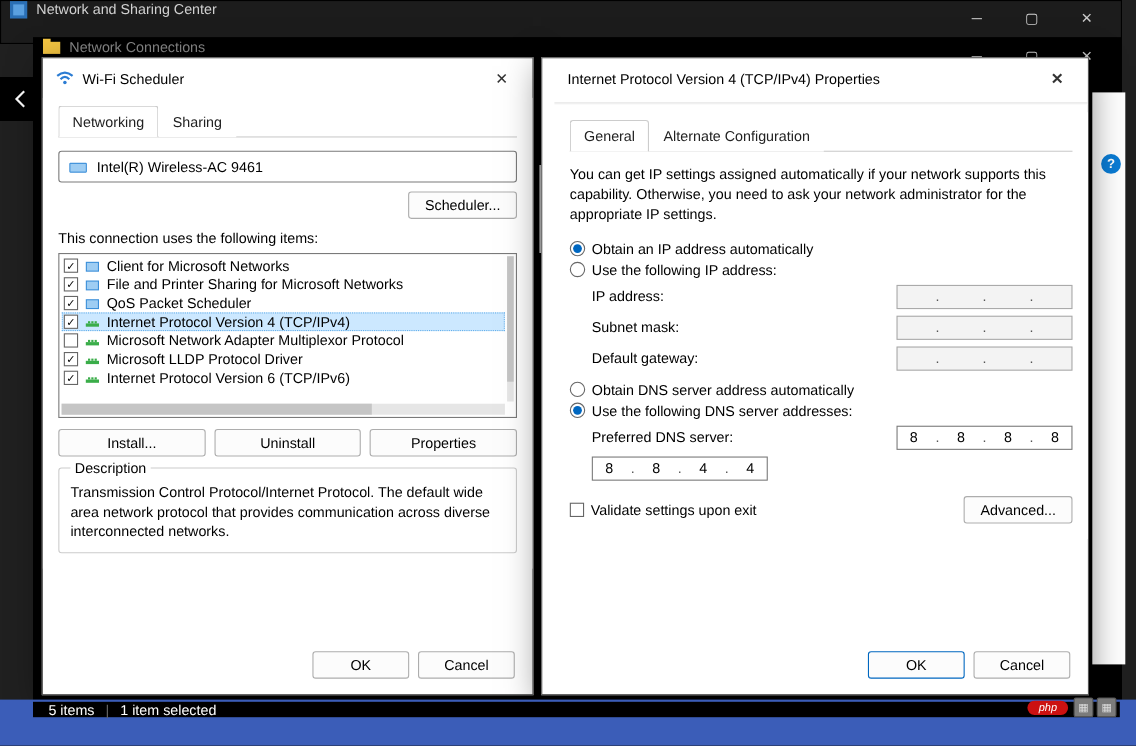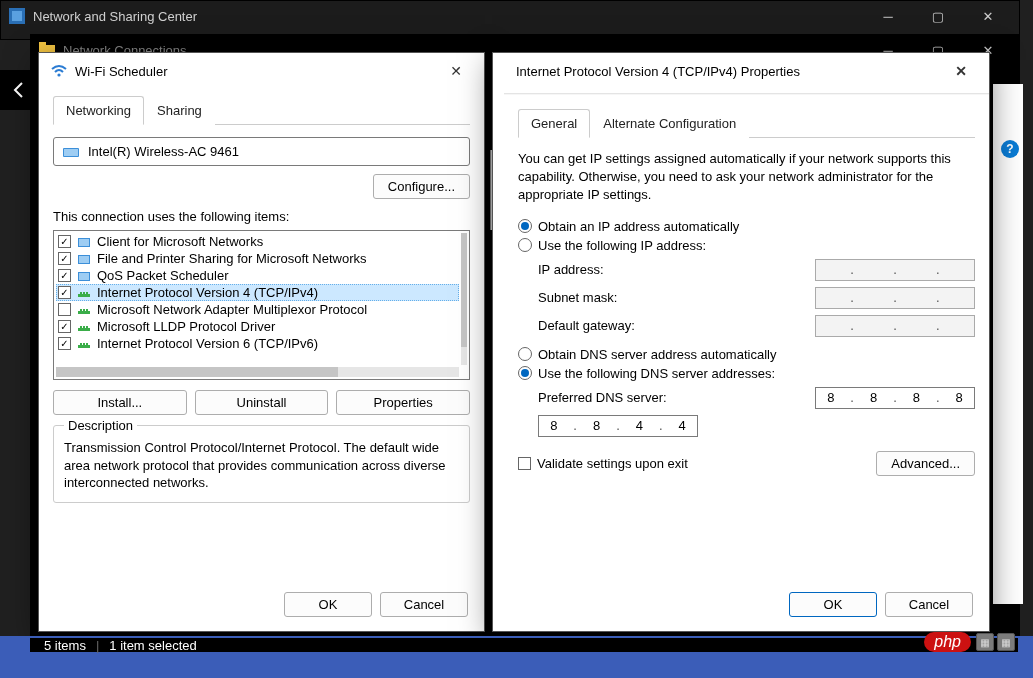--- a/index.html
+++ b/index.html
@@ -1,28 +1,28 @@
 <!DOCTYPE html>
 <html><head>
 <meta charset="utf-8">
 <style>
   *{box-sizing:border-box;margin:0;padding:0;font-family:"Segoe UI",Tahoma,sans-serif;font-size:13px;}
   body{background:#202020;width:1033px;height:678px;overflow:hidden;position:relative;}
   
   .darkwin{position:absolute;background:#1c1c1c;color:#cfcfcf;border:1px solid #000;}
-  .darkwin .titlebar{height:30px;display:flex;align-items:center;padding:0 8px;color:#d0d0d0;}
+  .darkwin .titlebar{height:30px;display:flex;align-items:flex-start;padding:0 8px;color:#d0d0d0;}
   .darkwin .titlebar .icon{width:16px;height:16px;margin-right:8px;display:inline-block;}
   .winctrl{margin-left:auto;display:flex;gap:4px;}
   .winbtn{width:46px;height:30px;display:flex;align-items:center;justify-content:center;color:#ccc;}
   .arrow-back{position:absolute;left:0;top:70px;width:40px;height:40px;display:flex;align-items:center;justify-content:center;color:#fff;background:#000;}
   .desk-bottom{position:absolute;left:0;right:0;top:636px;bottom:0;background:#3b5db8;}
   .statusbar{position:absolute;left:30px;right:15px;top:638px;height:14px;background:#000;color:#fff;display:flex;align-items:center;padding:0 14px;font-size:13px;}
   .statusbar .sep{margin:0 10px;color:#666;}
   .watermark{position:absolute;right:18px;bottom:26px;display:flex;align-items:center;}
-  .wm-pill{background:#c11;color:#fff;padding:1px 10px;border-radius:10px;font-size:16px;font-style:italic;margin-right:2px;}
+  .wm-pill{background:#c11;color:#fff;padding:1px 10px;border-radius:10px;font-size:10px;font-style:italic;margin-right:2px;}
   .wm-icon{width:18px;height:18px;background:#7b7b7b;border:1px solid #555;border-radius:2px;margin-left:3px;display:flex;align-items:center;justify-content:center;color:#ddd;font-size:10px;}
   
   .dialog{position:absolute;background:#fff;border:1px solid #555;box-shadow:0 8px 30px rgba(0,0,0,.5);}
   .dialog .dtitle{height:36px;display:flex;align-items:center;padding:0 12px;color:#000;font-size:14px;}
   .dtitle .icon{width:16px;height:16px;margin-right:8px;}
   .close-x{margin-left:auto;width:32px;height:32px;display:flex;align-items:center;justify-content:center;color:#333;font-size:14px;}
   .dbody{padding:6px 14px 14px;background:#fff;}
   .tabstrip{display:flex;border-bottom:1px solid #ccc;margin:0 0 12px 0;}
   .tab{padding:6px 12px;border:1px solid transparent;border-bottom:none;color:#222;position:relative;top:1px;border-radius:3px 3px 0 0;background:#fff;}
   .tab.active{border-color:#ccc;border-bottom:1px solid #fff;}
@@ -134,21 +134,21 @@
     <div class="adapter-box">
       <span>
         <svg class="adapter-icon" viewBox="0 0 18 14">
             <rect x="1" y="3" width="16" height="9" rx="1" fill="#3c8fd9"></rect>
             <rect x="2" y="4" width="14" height="7" fill="#9ecdf3"></rect>
           </svg>
       </span>
       <span>Intel(R) Wireless-AC 9461</span>
     </div>
     <div class="right">
-        <div class="btn">Configure...</div>
+        <div class="btn">Scheduler...</div>
       </div>
     <div class="group-label">This connection uses the following items:</div>
     <div class="components">
       <div class="comp-scroll" id="comp-scroll">
           <div class="row">
             <span class="chk">✓</span>
             <span>
               <svg class="proto-ico" viewBox="0 0 14 14">
                 <rect x="1" y="3" width="12" height="9" fill="#3c8fd9"></rect>
                 <rect x="2" y="4" width="10" height="7" fill="#9ecdf3"></rect>

